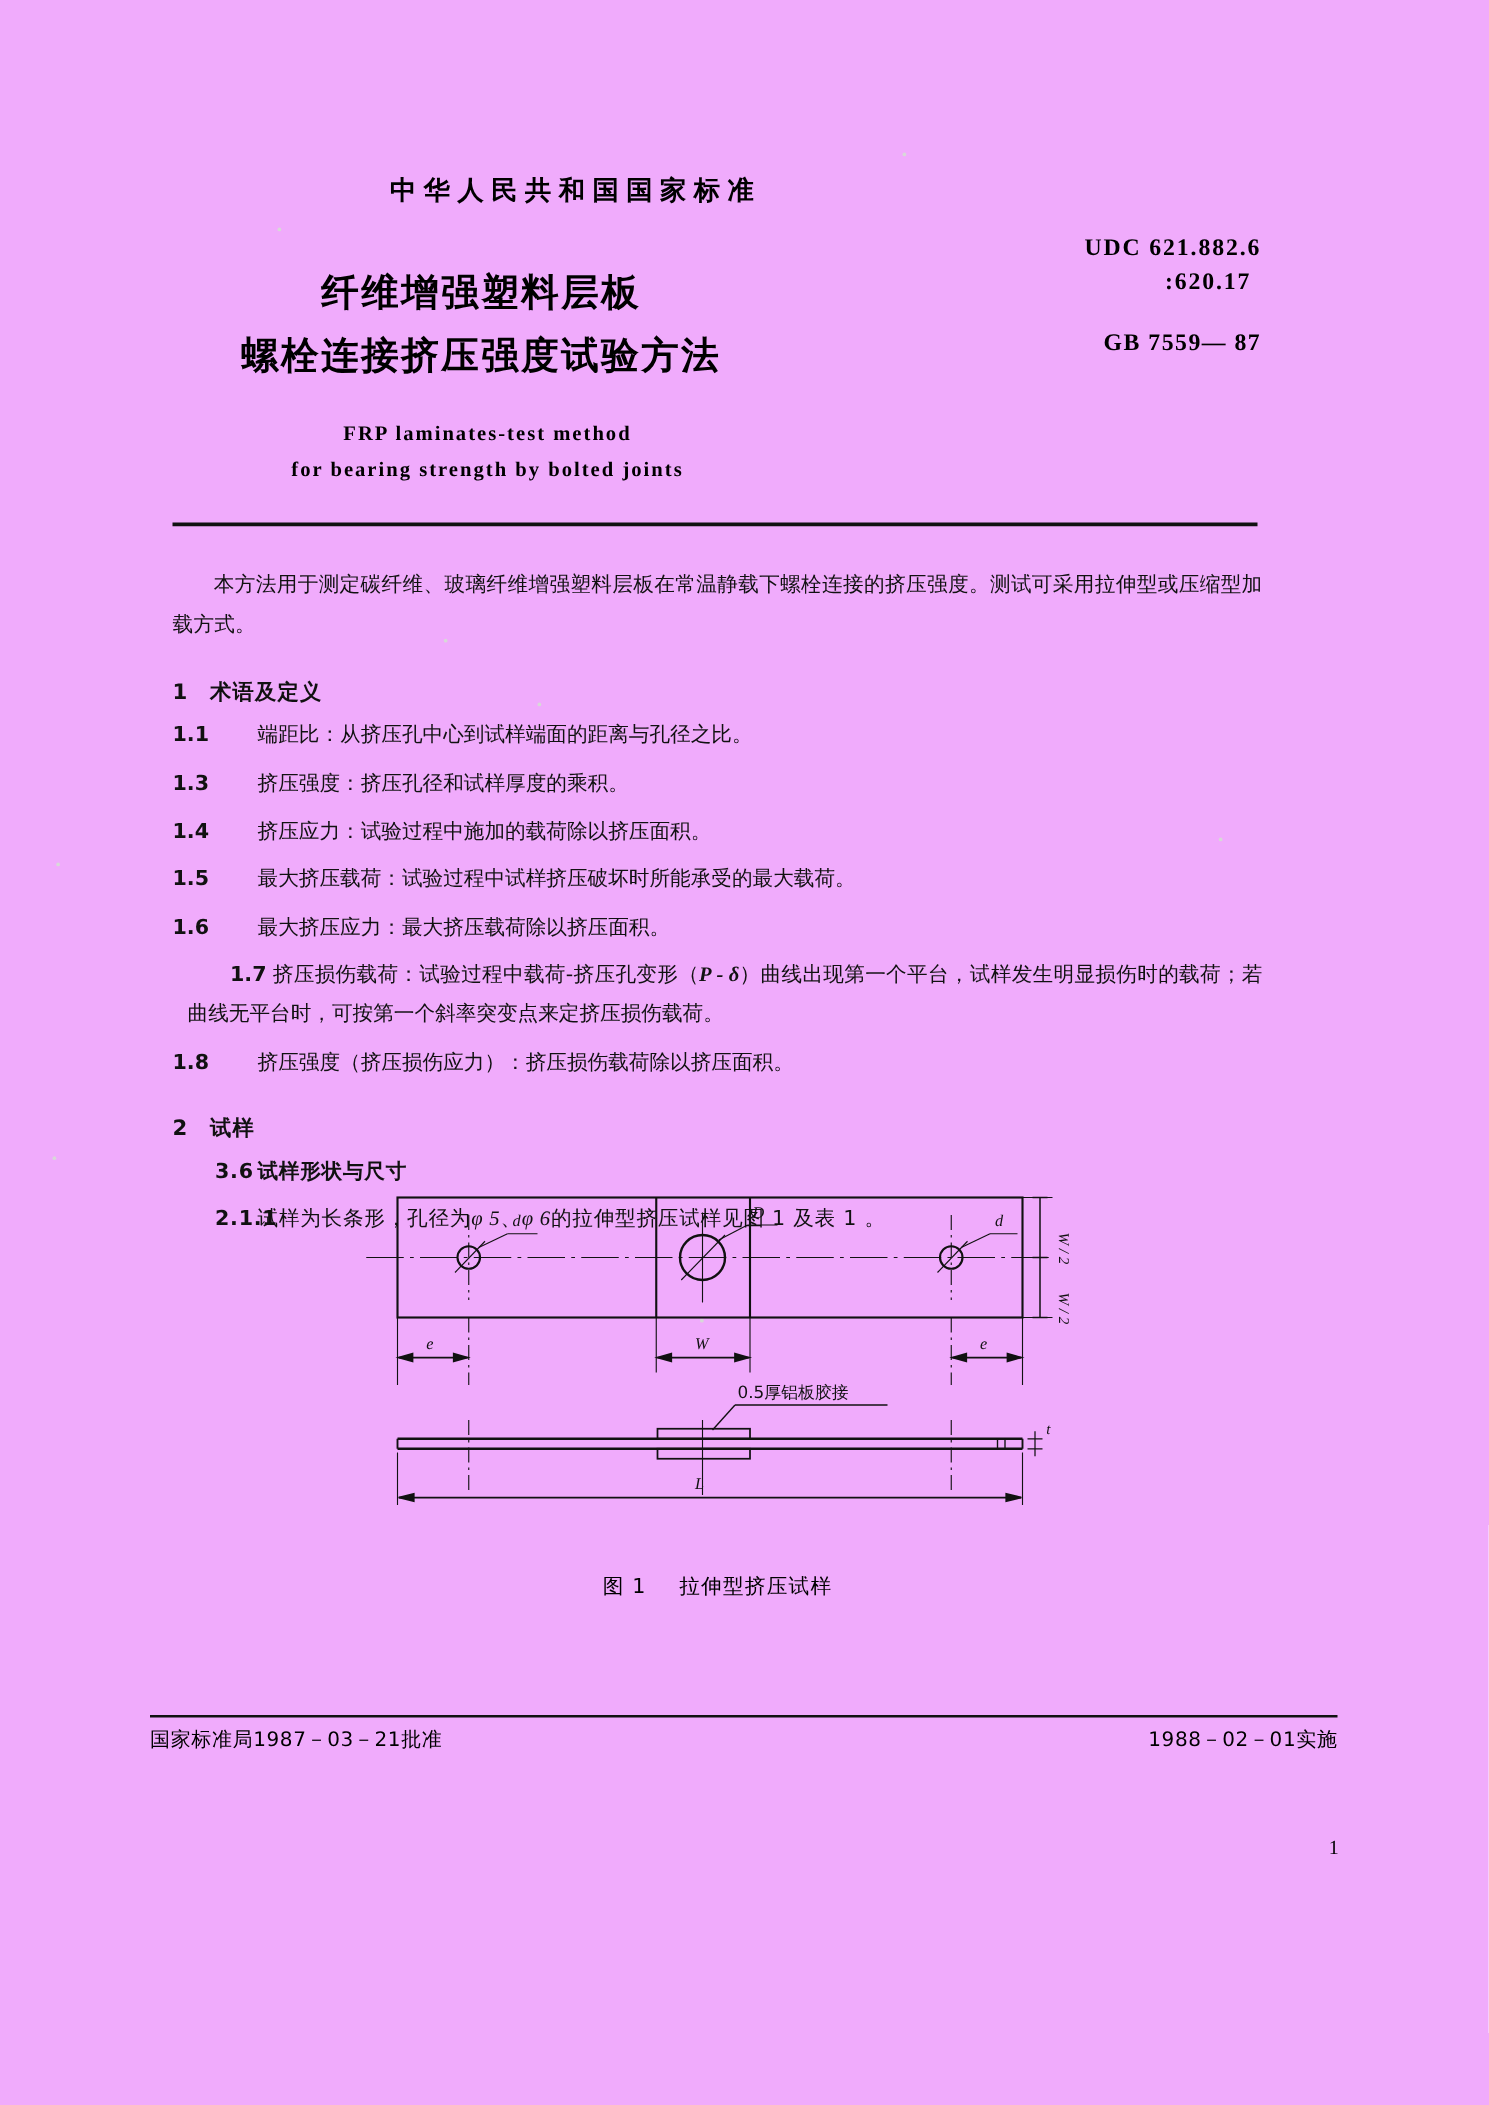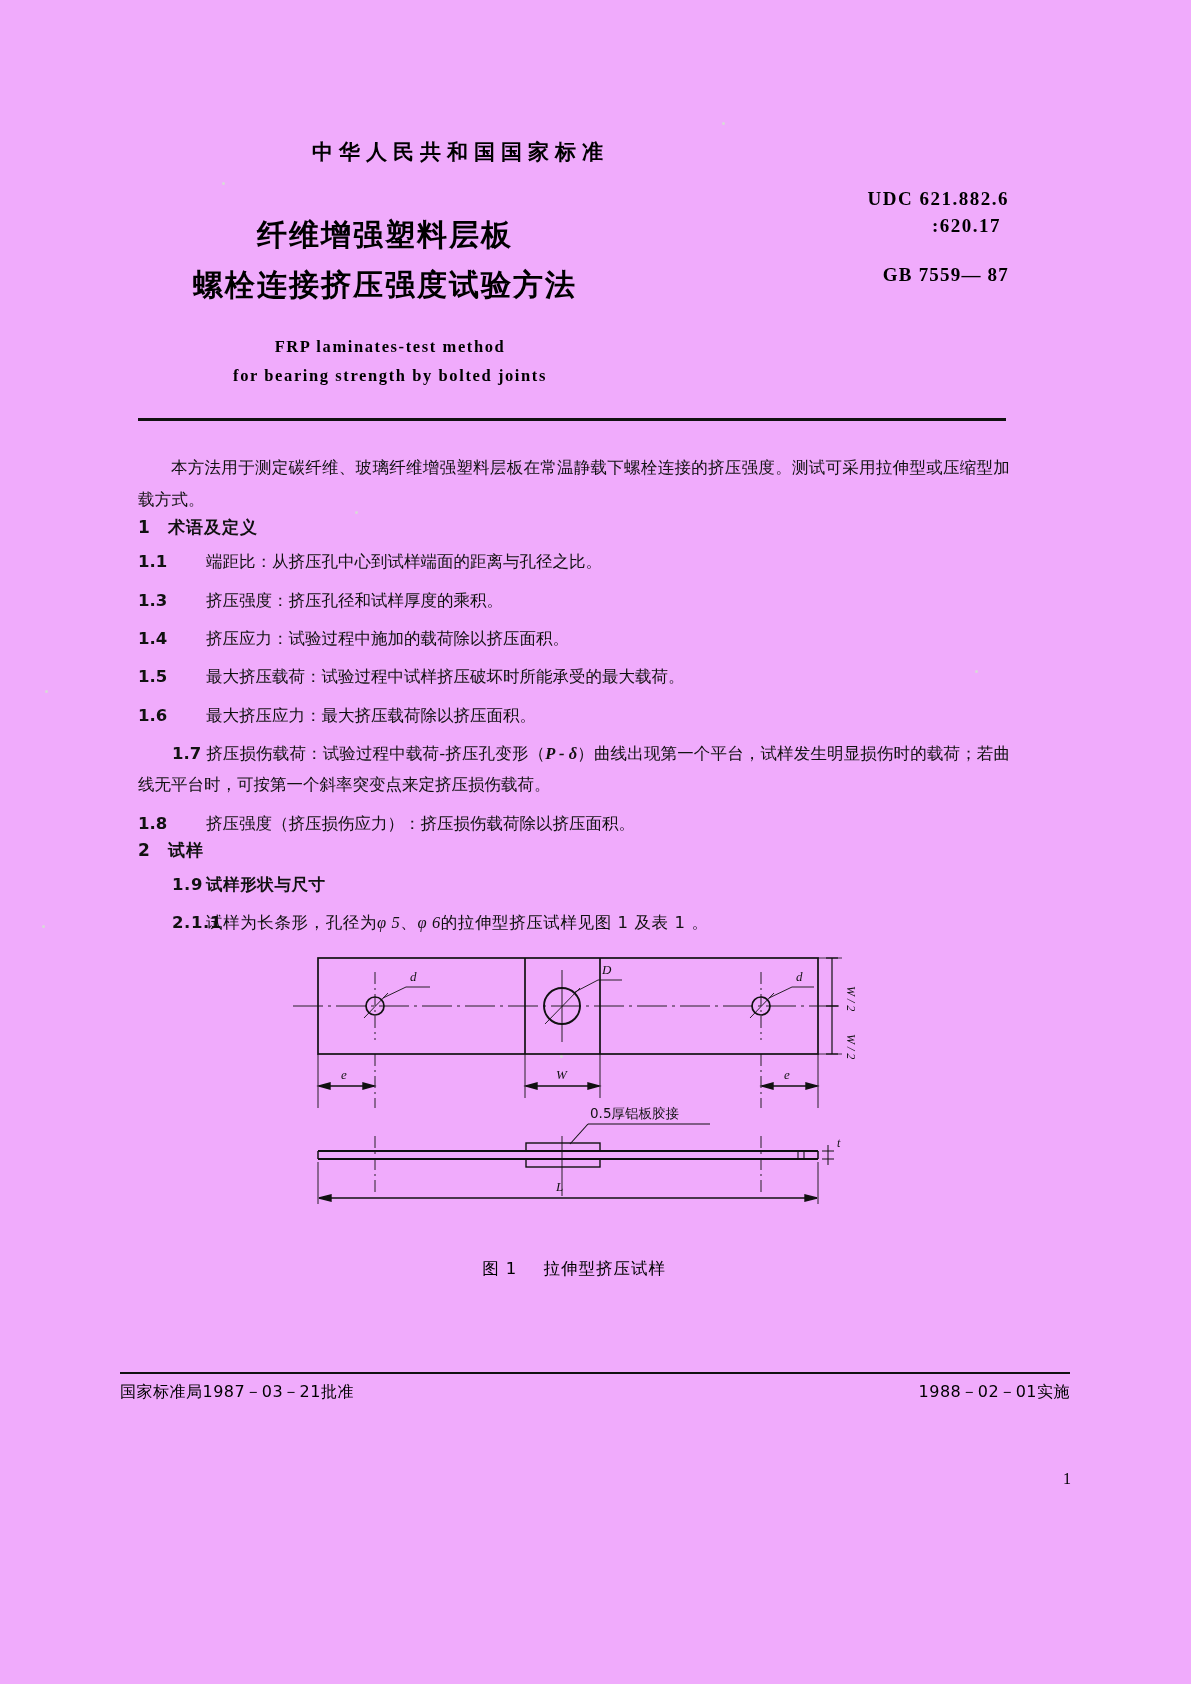--- a/index.html
+++ b/index.html
@@ -85,40 +85,41 @@
     font-size: 16.5px;
     color: #111;
   }
   .para {
     text-indent: 2em;
     line-height: 1.95;
     text-align: justify;
     letter-spacing: 0.2px;
   }
   .h1 {
+    margin-top: 26px;
     font-weight: 700;
     font-size: 17px;
     letter-spacing: 1px;
   }
   .h1 .num { display: inline-block; width: 30px; }
   .item {
     margin-top: 7px;
     line-height: 1.9;
     text-align: justify;
     padding-left: 34px;
     text-indent: -34px;
     margin-left: 34px;
   }
   .item .num {
     font-weight: 700;
     display: inline-block;
     width: 34px;
     letter-spacing: 0;
   }
-  .item.flow { text-indent: 0; padding-left: 0; margin-left: 0; }
+  .item.flow { text-indent: 0; padding-left: 0; margin-left: 12px; }
   .item.flow .num { margin-left: 34px; }
   .sub {
     margin-top: 7px;
     margin-left: 34px;
     line-height: 1.9;
     font-weight: 700;
     letter-spacing: 0.6px;
   }
   .sub .num { display: inline-block; width: 34px; }
   .sub.norm { font-weight: 400; }
@@ -239,21 +240,21 @@
     </div>
     <div class="item">
       <span class="num">1.8</span><span>挤压强度（挤压损伤应力）：挤压损伤载荷除以挤压面积。</span>
     </div>
 
     <div class="h1">
       <span class="num">2</span><span>试样</span>
     </div>
 
     <div class="sub">
-      <span class="num">1.9</span><span>试样形状与尺寸</span>
+      <span class="num">3.6</span><span>试样形状与尺寸</span>
     </div>
 
     <div class="sub norm">
       <span class="num">2.1.1</span><span>试样为长条形，孔径为</span><span class="mono-i">φ 5</span><span>、</span><span class="mono-i">φ 6</span><span>的拉伸型挤压试样见图 1 及表 1 。</span>
     </div>
   </div>
 
   <div class="figure">
     <svg width="872" height="310" viewBox="0 0 872 310" xmlns="http://www.w3.org/2000/svg">
       <g fill="none" stroke="#111" stroke-width="1.7">

